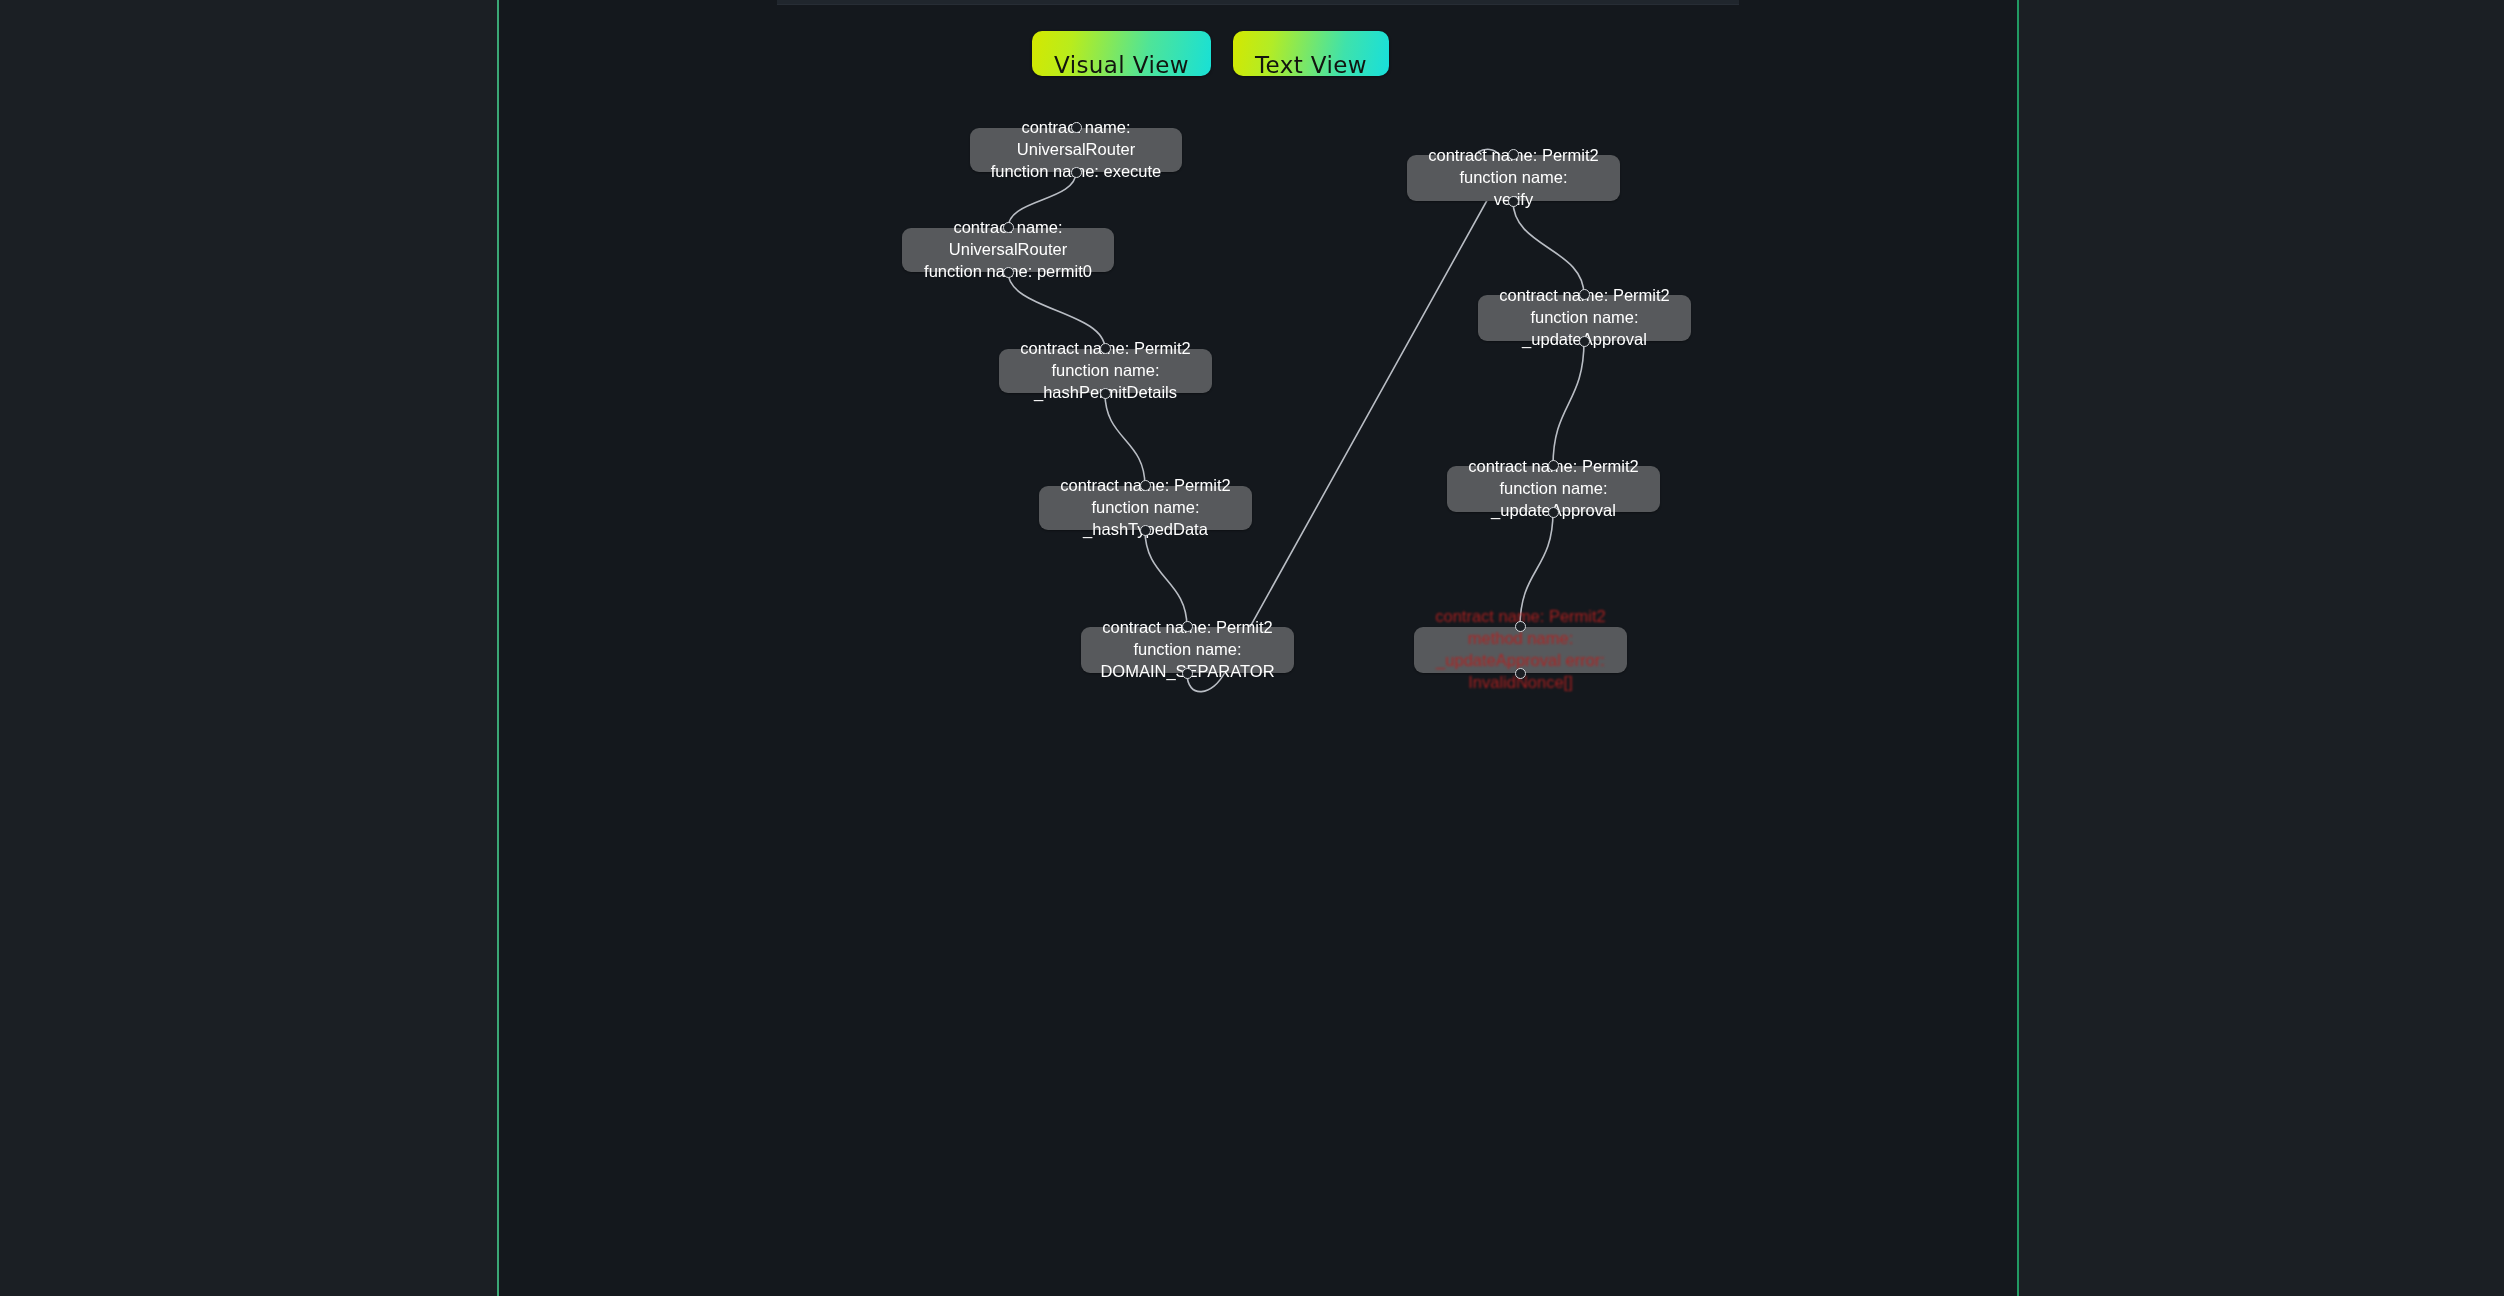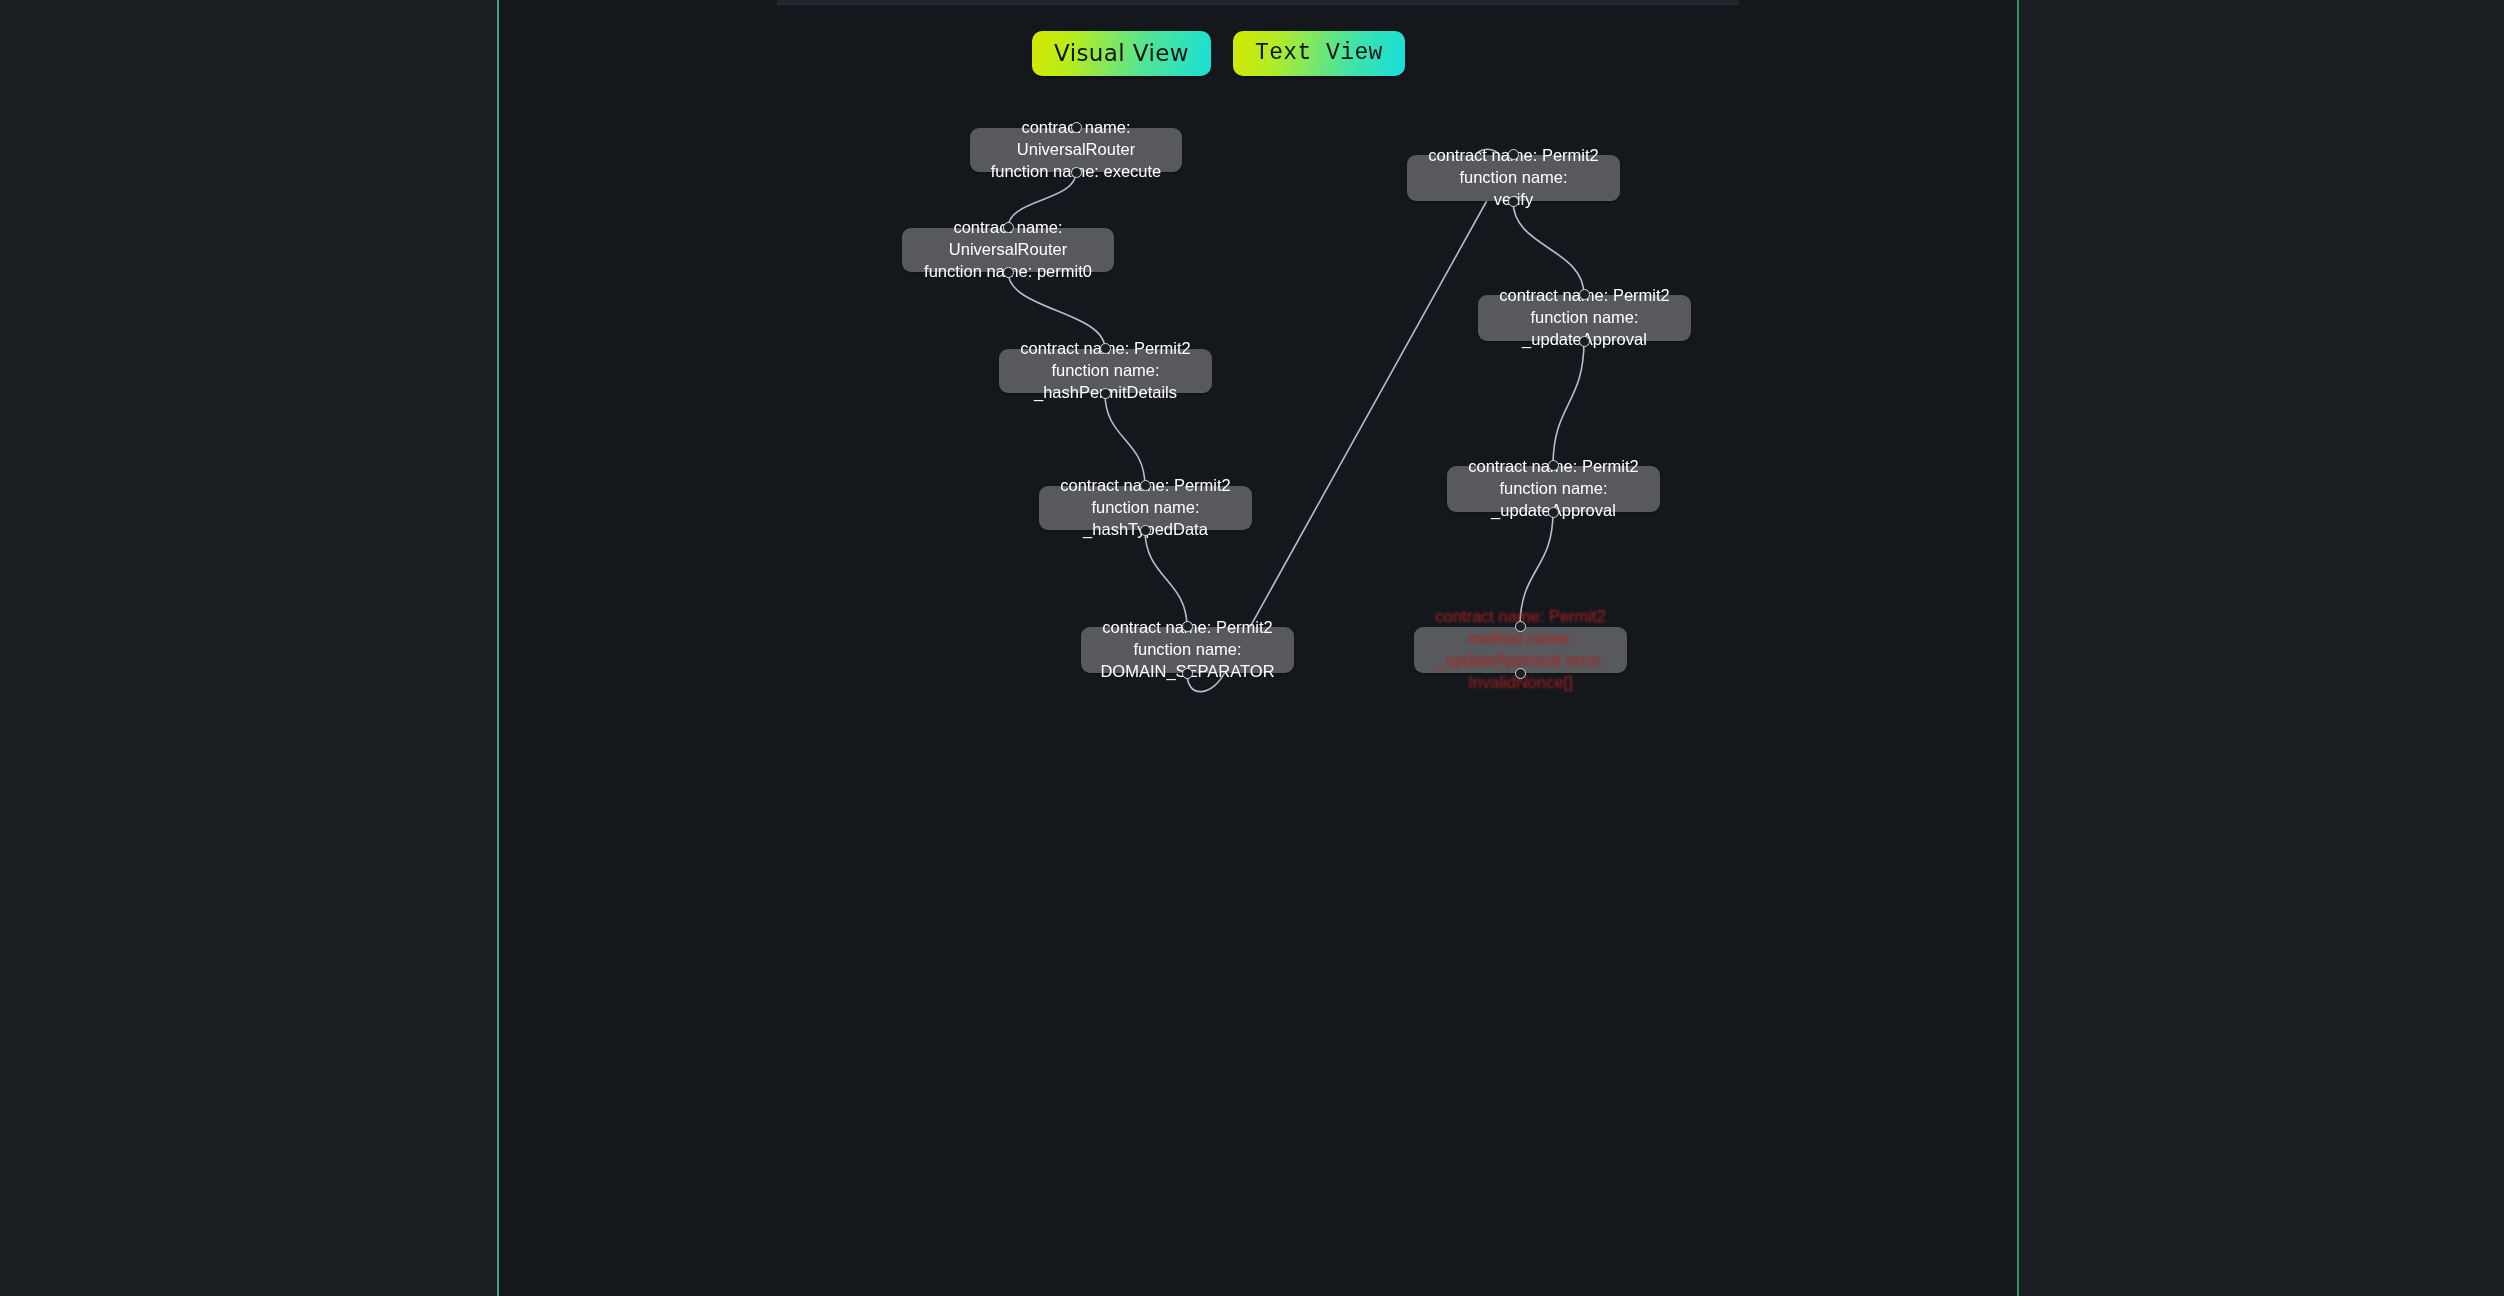--- a/index.html
+++ b/index.html
@@ -61,34 +61,33 @@
     top: 31px;
     display: flex;
     gap: 22px;
     z-index: 40;
   }
   .view-btn {
     border: none;
     outline: none;
     cursor: pointer;
     border-radius: 10px;
-    padding: 0 22px;
+    padding: 12px 22px;
     height: 45px;
     line-height: 45px;
     font-size: 23px;
     letter-spacing: 0.4px;
     color: #12140f;
     font-family: "DejaVu Sans", sans-serif;
     background: linear-gradient(100deg, #d4e800 0%, #b9ec1c 22%, #4fe498 64%, #18e0d6 100%);
     white-space: nowrap;
     box-shadow: 0 1px 3px rgba(0,0,0,0.45);
   }
   .view-btn.secondary {
     background: linear-gradient(100deg, #d4e800 0%, #b2ec26 25%, #3fe2ab 70%, #17dfdc 100%);
-    font-family: Liberation Mono, monospace;
   }
 
   
   #flow {
     position: absolute;
     left: 0; top: 0;
     width: 1522px;
     height: 1296px;
   }
   #edge-layer {

